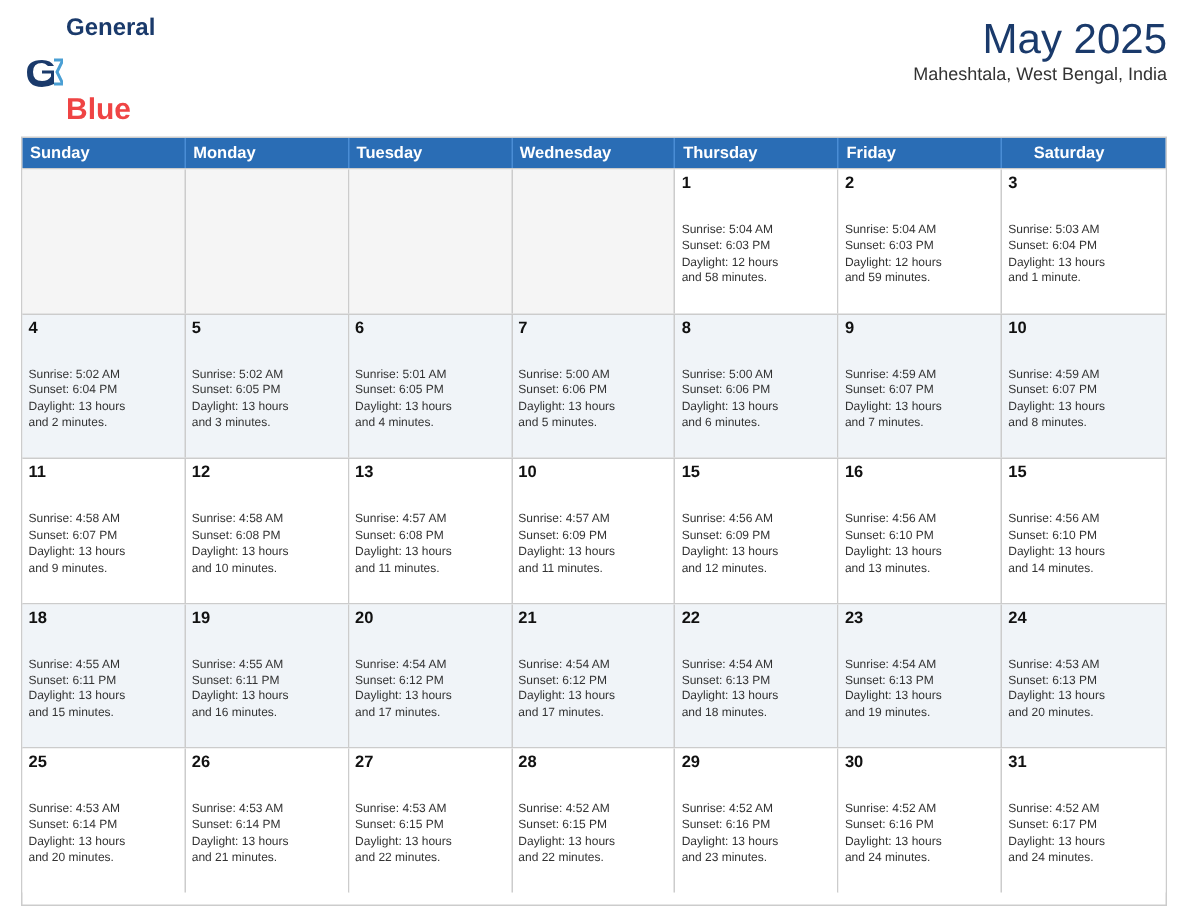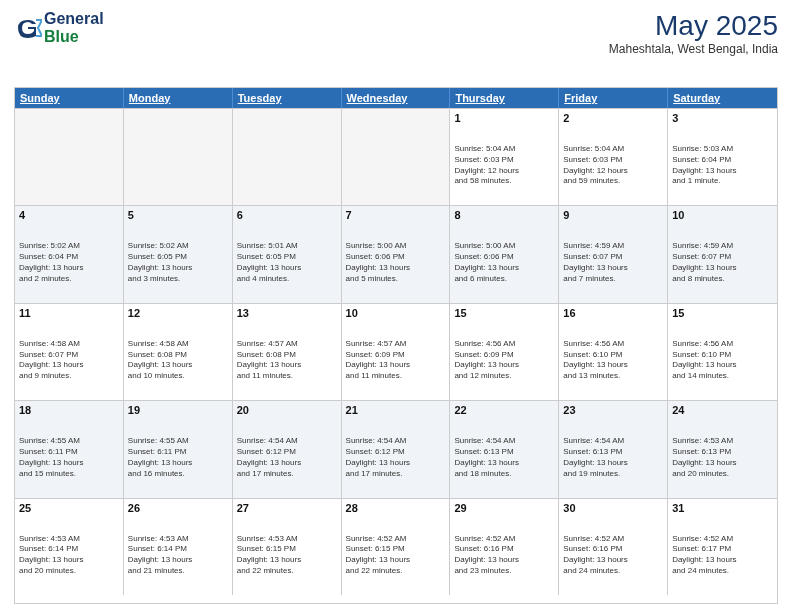--- a/index.html
+++ b/index.html
@@ -10,21 +10,20 @@
       height: 612px;
       overflow: hidden;
     }
     .page {
       width: 792px;
       height: 612px;
       background: #fff;
       display: flex;
       flex-direction: column;
       padding: 10px 14px 8px 14px;
-      gap: 25px;
     }
     .header {
       display: flex;
       justify-content: space-between;
       align-items: flex-start;
       margin-bottom: 6px;
     }
     .logo-area {
       display: flex;
       align-items: center;
@@ -56,23 +55,22 @@
       grid-template-columns: repeat(7, 1fr);
       background: #2a6db5;
     }
     .cal-header-cell {
       color: #fff;
       font-size: 11px;
       font-weight: bold;
       padding: 4px 5px;
       text-align: left;
       border-right: 1px solid #4a8dd5;
-      text-decoration: underline;
-    }
-    .cal-header-cell:last-child { border-right: none; }
+    }
+    .cal-header-cell:last-child { border-right: none; margin-left: 16px; }
     .cal-body {
       display: flex;
       flex-direction: column;
       height: calc(100% - 28px);
     }
     .cal-row {
       display: grid;
       grid-template-columns: repeat(7, 1fr);
       flex: 1;
       border-top: 1px solid #ccc;
@@ -109,21 +107,21 @@
   <div class="header">
     <div class="logo-area">
       <svg class="logo-icon" viewBox="0 0 28 28">
         <rect x="0" y="0" width="28" height="28" fill="#fff"></rect>
 
         <path d="M4,14 Q4,6 14,6 Q20,6 22,10 L18,10 Q16,8 14,8 Q8,8 8,14 Q8,20 14,20 Q18,20 20,17 L20,15 L14,15 L14,13 L22,13 L22,22 Q18,24 14,24 Q4,24 4,14 Z" fill="#1a3a6b"></path>
         <path d="M22,6 L28,6 L24,14 L28,22 L22,22" fill="none" stroke="#4a9fd4" stroke-width="2"></path>
       </svg>
       <div>
         <div style="font-size:16px;font-weight:bold;color:#1a3a6b;">General</div>
-        <div style="font-size:16px;font-weight:bold;color:#15803d;">Blue</div>
+        <div style="font-size:20px;font-weight:bold;color:#ef4444;margin-top:34px;">Blue</div>
       </div>
     </div>
     <div class="title-area">
       <div class="main-title">May 2025</div>
       <div class="subtitle">Maheshtala, West Bengal, India</div>
     </div>
   </div>
 
   <div class="calendar">
     <div class="cal-header-row">

